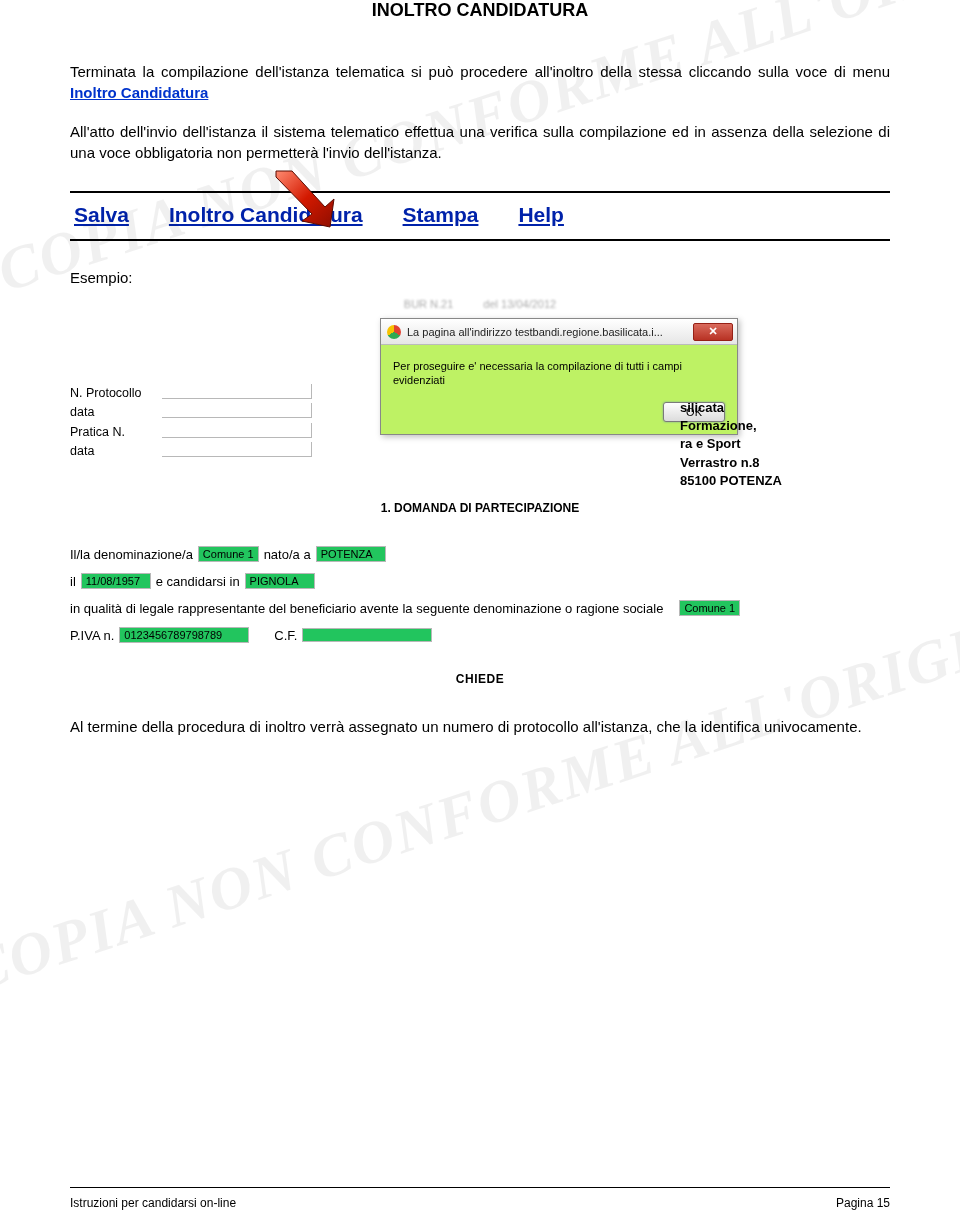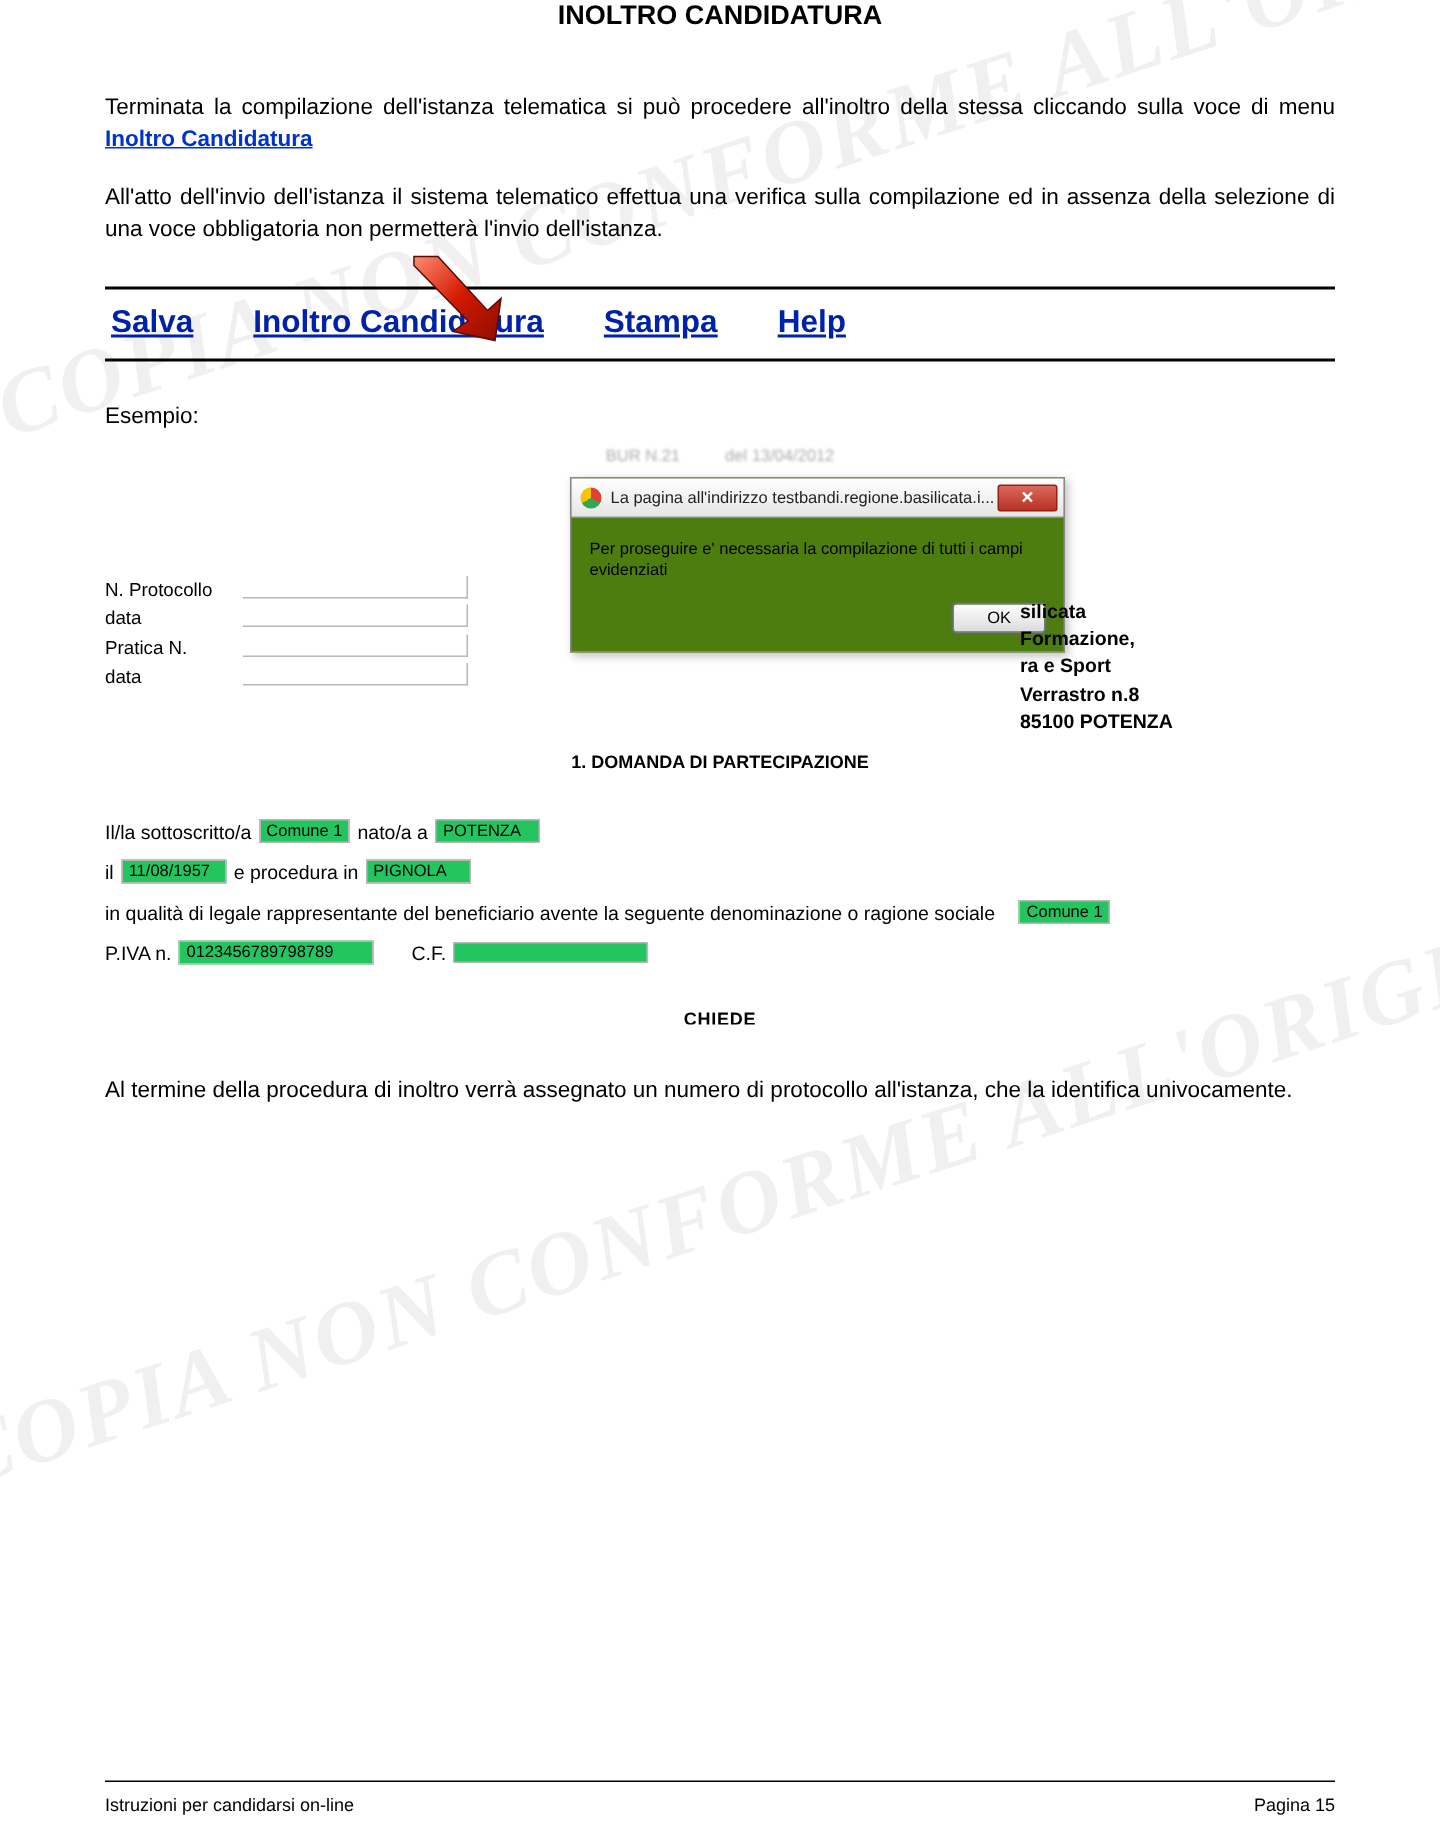--- a/index.html
+++ b/index.html
@@ -68,24 +68,24 @@
     position: absolute;
     top: 2px; left: 50%; transform: translateX(-50%);
     font-size: 12px;
     color: #444;
     display: flex; gap: 30px;
   }
   .bur-line .blur { filter: blur(1px); opacity: .45; font-size: 11px; }
   .dialog {
     position: absolute;
     top: 22px; left: 310px;
-    width: 330px;
+    width: 358px;
     border: 1px solid #888;
     box-shadow: 2px 2px 6px rgba(0,0,0,.25);
-    background: #4d7c0f;
+    background: #bef264;
     font-size: 11px;
   }
   .dialog-titlebar {
     background: linear-gradient(#fff,#e6e6e6);
     height: 26px;
     display: flex; align-items: center; padding: 0 4px 0 6px;
     border-bottom: 1px solid #bbb;
   }
   .chrome-icon {
     width: 14px; height: 14px; border-radius: 50%;
@@ -249,29 +249,29 @@
     <div class="partial">silicata</div>
     <div class="partial">Formazione,</div>
     <div class="partial">ra e Sport</div>
     <div class="partial">Verrastro n.8</div>
     <div>85100 POTENZA</div>
   </div>
 
   <div class="section1">1. DOMANDA DI PARTECIPAZIONE</div>
 
   <div class="formline fl1">
-    <span>Il/la sottoscritto/a</span>
+    <span>Il/la denominazione/a</span>
     <span class="inbox small">Comune 1</span>
     <span>nato/a a</span>
     <span class="inbox med">POTENZA</span>
   </div>
   <div class="formline fl2">
     <span>il</span>
     <span class="inbox med">11/08/1957</span>
-    <span>e procedura in</span>
+    <span>e candidarsi in</span>
     <span class="inbox med">PIGNOLA</span>
   </div>
   <div class="formline fl3">
     <span>in qualità di legale rappresentante del beneficiario avente la seguente denominazione o ragione sociale</span>
     <span class="inbox mid">Comune 1</span>
   </div>
   <div class="formline fl4">
     <span>P.IVA n.</span>
     <span class="inbox wide">0123456789798789</span>
     <span style="margin-left:20px">C.F.</span>

